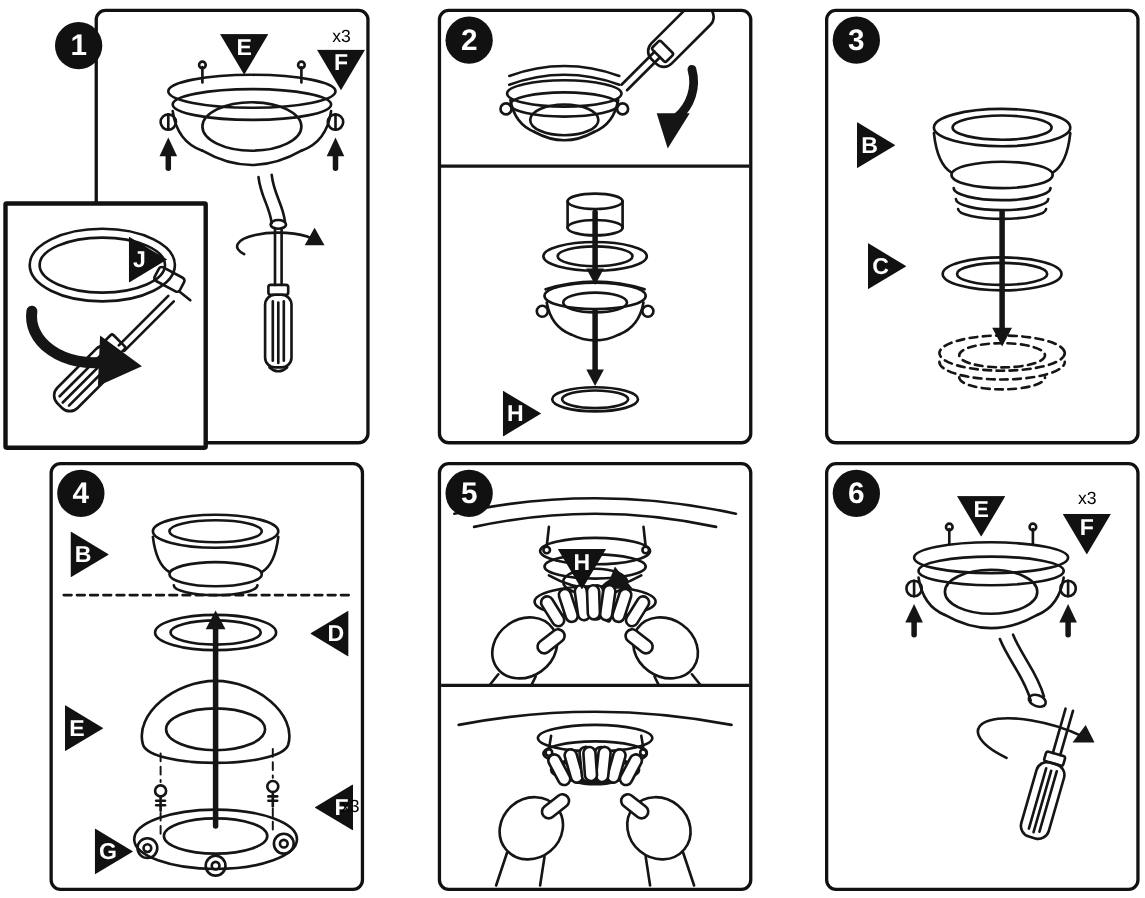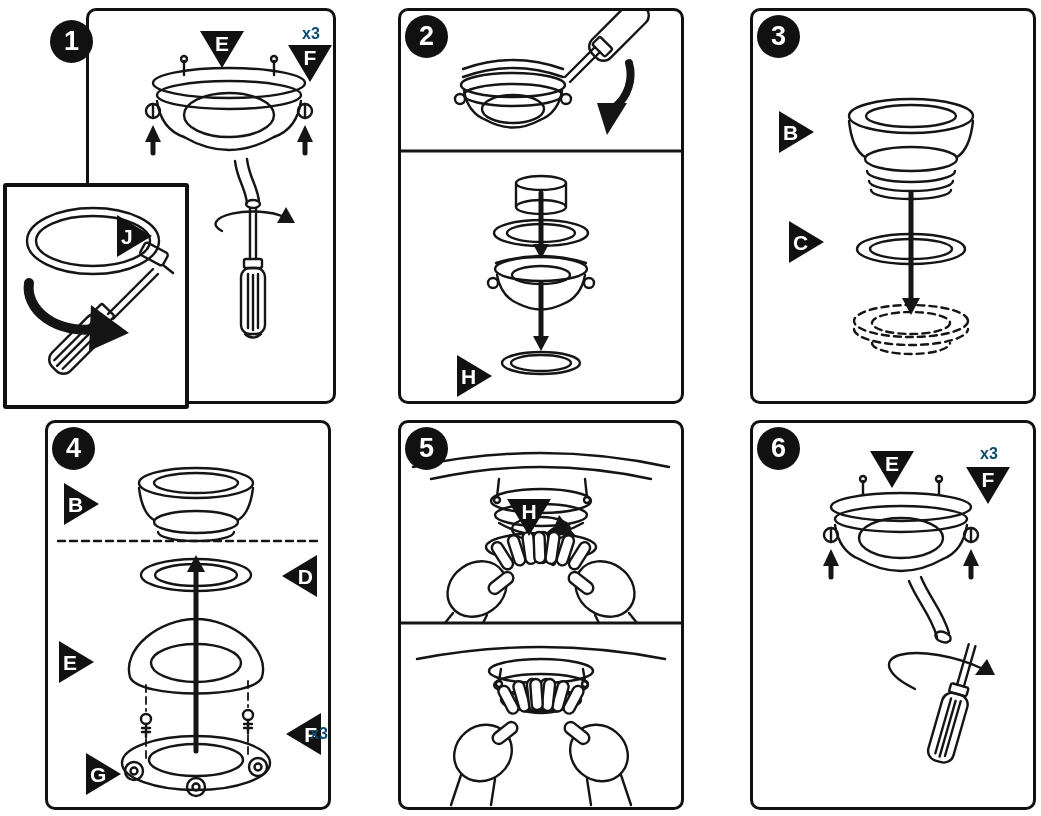--- a/index.html
+++ b/index.html
@@ -11,21 +11,21 @@
   .step-num{position:absolute;width:43px;height:43px;border-radius:50%;background:#111;color:#fff;
             display:flex;align-items:center;justify-content:center;font-size:27px;font-weight:bold;z-index:5}
   .tri{position:absolute;background:#111;display:flex;z-index:4;color:#fff;font-weight:bold}
   .tri span{font-size:21px;line-height:1}
   .tri-down{width:44px;height:37px;clip-path:polygon(0 0,100% 0,50% 100%);
             align-items:flex-start;justify-content:center;padding-top:2px}
   .tri-right{width:35px;height:42px;clip-path:polygon(0 0,0 100%,100% 50%);
              align-items:center;justify-content:flex-start;padding-left:4px}
   .tri-left{width:35px;height:42px;clip-path:polygon(100% 0,100% 100%,0 50%);
             align-items:center;justify-content:flex-end;padding-right:4px}
-  .qty{position:absolute;font-size:16px;font-weight:bold;z-index:4;color:#0c4a6e}
+  .qty{position:absolute;font-size:16px;font-weight:normal;z-index:4;color:#000000}
   
   .ln{fill:none;stroke:#151515;stroke-width:2.4px;stroke-linecap:round;stroke-linejoin:round}
   .thick{stroke-width:5px}
   .dash{stroke-dasharray:7 5}
   .fillb{fill:#151515;stroke:none}
   .wf{fill:#fff;stroke:#151515;stroke-width:2.4px;stroke-linecap:round;stroke-linejoin:round}
 </style>
 </head>
 <body>
 

